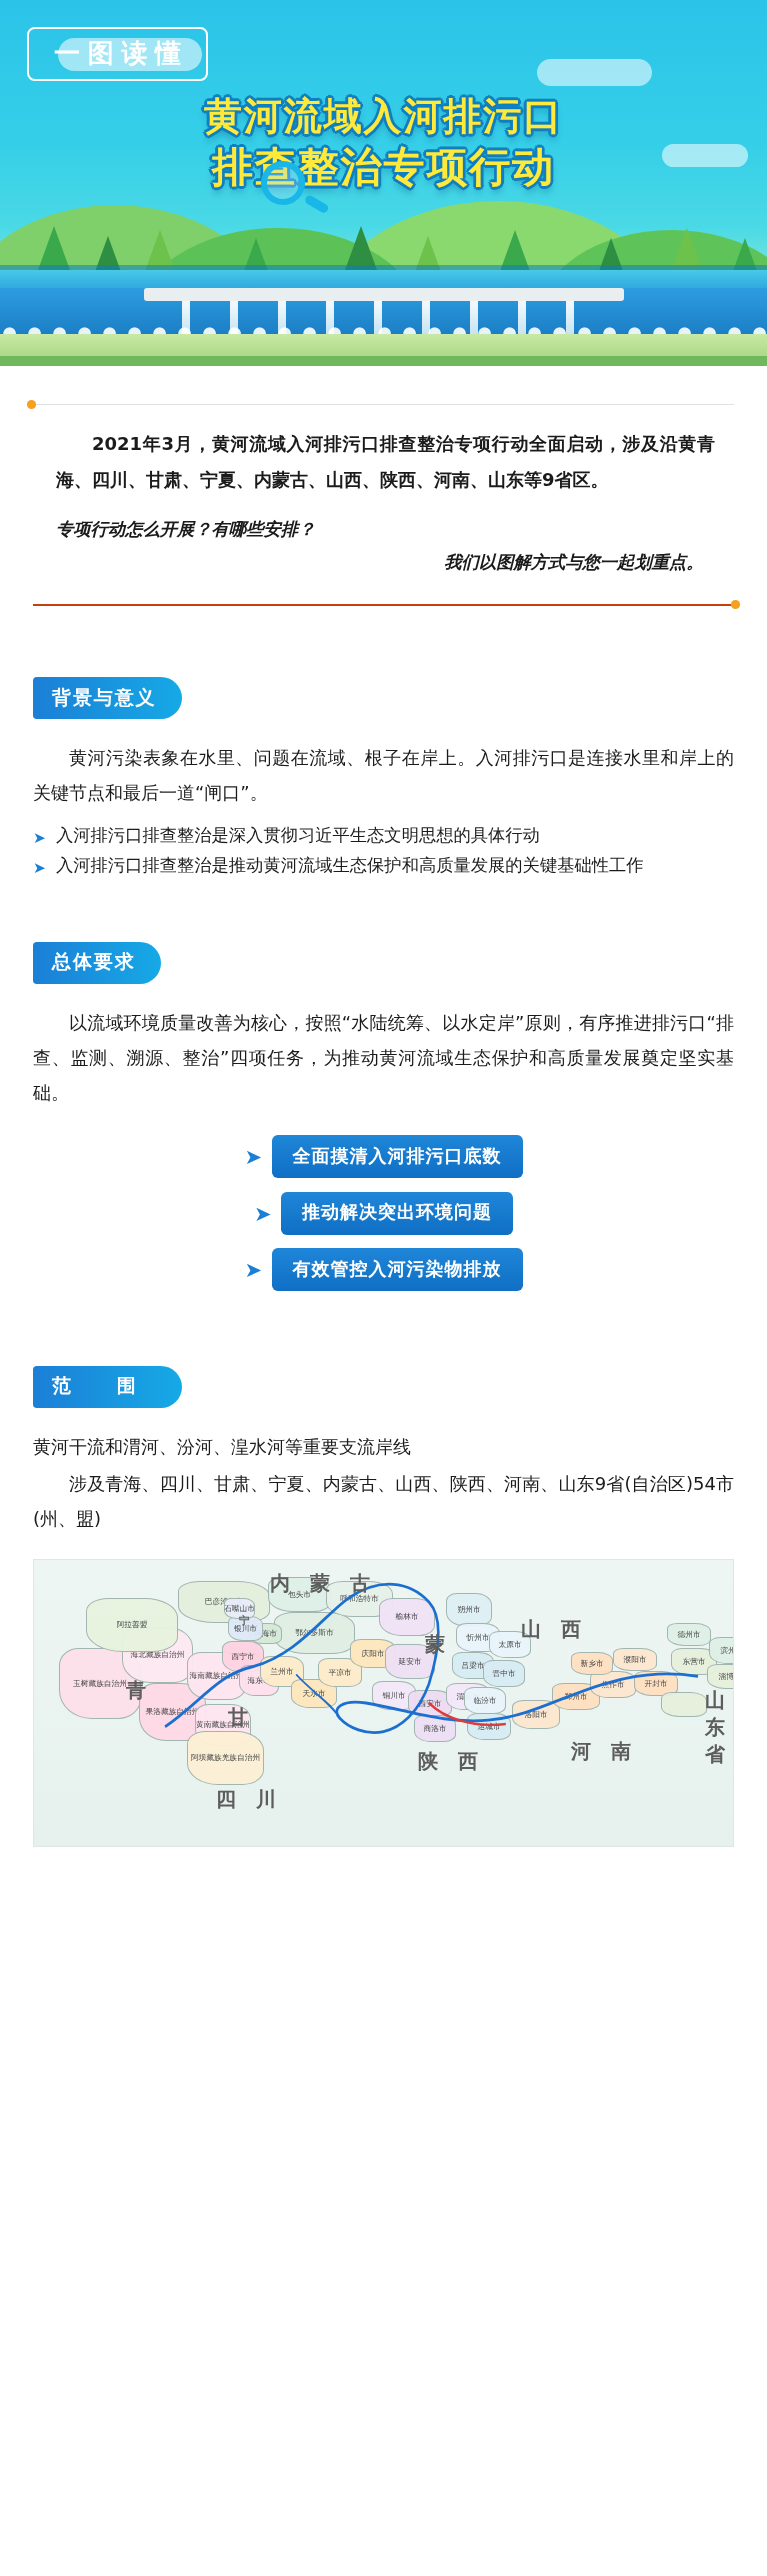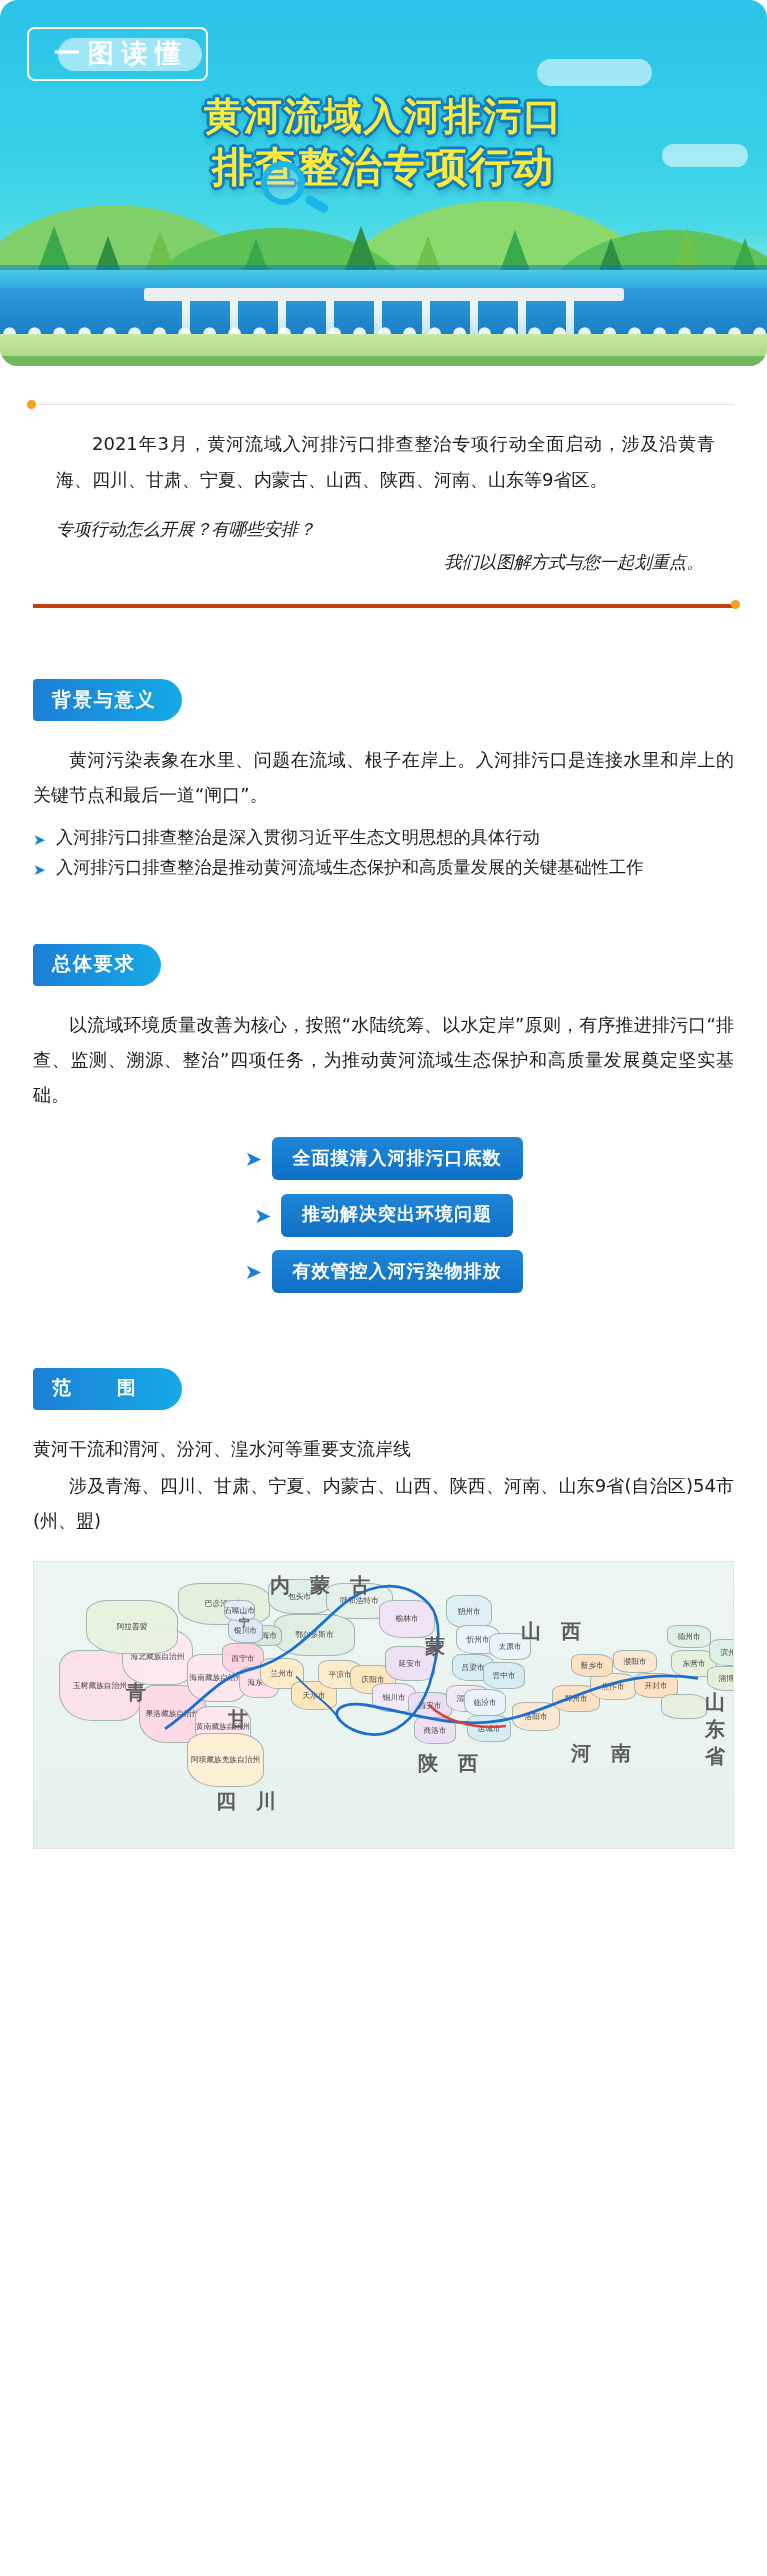--- a/index.html
+++ b/index.html
@@ -16,21 +16,20 @@
     background: #ffffff;
   }
 
   
   .hero {
     position: relative;
     width: 767px;
     height: 366px;
     background: linear-gradient(180deg, #2bc3e8 0%, #36cfe8 40%, #4ad9e6 62%, #6fe3de 72%, #a7ecd2 80%, #cdf0c5 88%);
     overflow: hidden;
-    border-radius: 18px;
   }
   .hero-badge {
     position: absolute;
     top: 27px; left: 27px;
     border: 2.9px solid #ffffff;
     border-radius: 7.7px;
     padding: 6.7px 17.3px 8.6px;
     color: #ffffff;
     font-size: 26px;
     font-weight: bold;
@@ -134,22 +133,23 @@
 
   
   .intro-wrap {
     position: relative;
     padding: 38px 33px 33px;
     background:#ffffff;
   }
   .intro-card {
     position: relative;
     border-top: 1px solid #e2e2e2;
-    border-bottom: 4px solid #c2410c;
+    border-bottom: 2px solid #c2410c;
     padding: 21px 19px 25px 23px;
+    font-weight: bold;
   }
   .intro-card:before, .intro-card:after {
     content:"";
     position:absolute;
     width:8.6px;height:8.6px;border-radius:50%;
   }
   .intro-card:before { background:#f6a01e; left:-5.8px; top:-4.8px; }
   .intro-card:after  { background:#f6a01e; right:-5.8px; bottom:-4.8px; }
   .intro-p {
     font-size: 18px;
@@ -428,21 +428,21 @@
 
     <div class="prov" style="left:226px;top:96px;width:44px;height:31px;background:#ffeccb;">
         <span>兰州市</span>
       </div>
     <div class="prov" style="left:257px;top:119px;width:46px;height:29px;background:#ffe7bd;">
         <span>天水市</span>
       </div>
     <div class="prov" style="left:284px;top:98px;width:44px;height:29px;background:#ffeccb;">
         <span>平凉市</span>
       </div>
-    <div class="prov" style="left:316px;top:79px;width:46px;height:29px;background:#ffe7bd;margin-top:24px;">
+    <div class="prov" style="left:316px;top:79px;width:46px;height:29px;background:#ffe7bd;">
         <span>庆阳市</span>
       </div>
 
     <div class="prov" style="left:345px;top:38px;width:56px;height:38px;background:#f2e3f7;">
         <span>榆林市</span>
       </div>
     <div class="prov" style="left:351px;top:84px;width:50px;height:35px;background:#efe0f5;">
         <span>延安市</span>
       </div>
     <div class="prov" style="left:338px;top:121px;width:44px;height:29px;background:#f4e8f9;">

